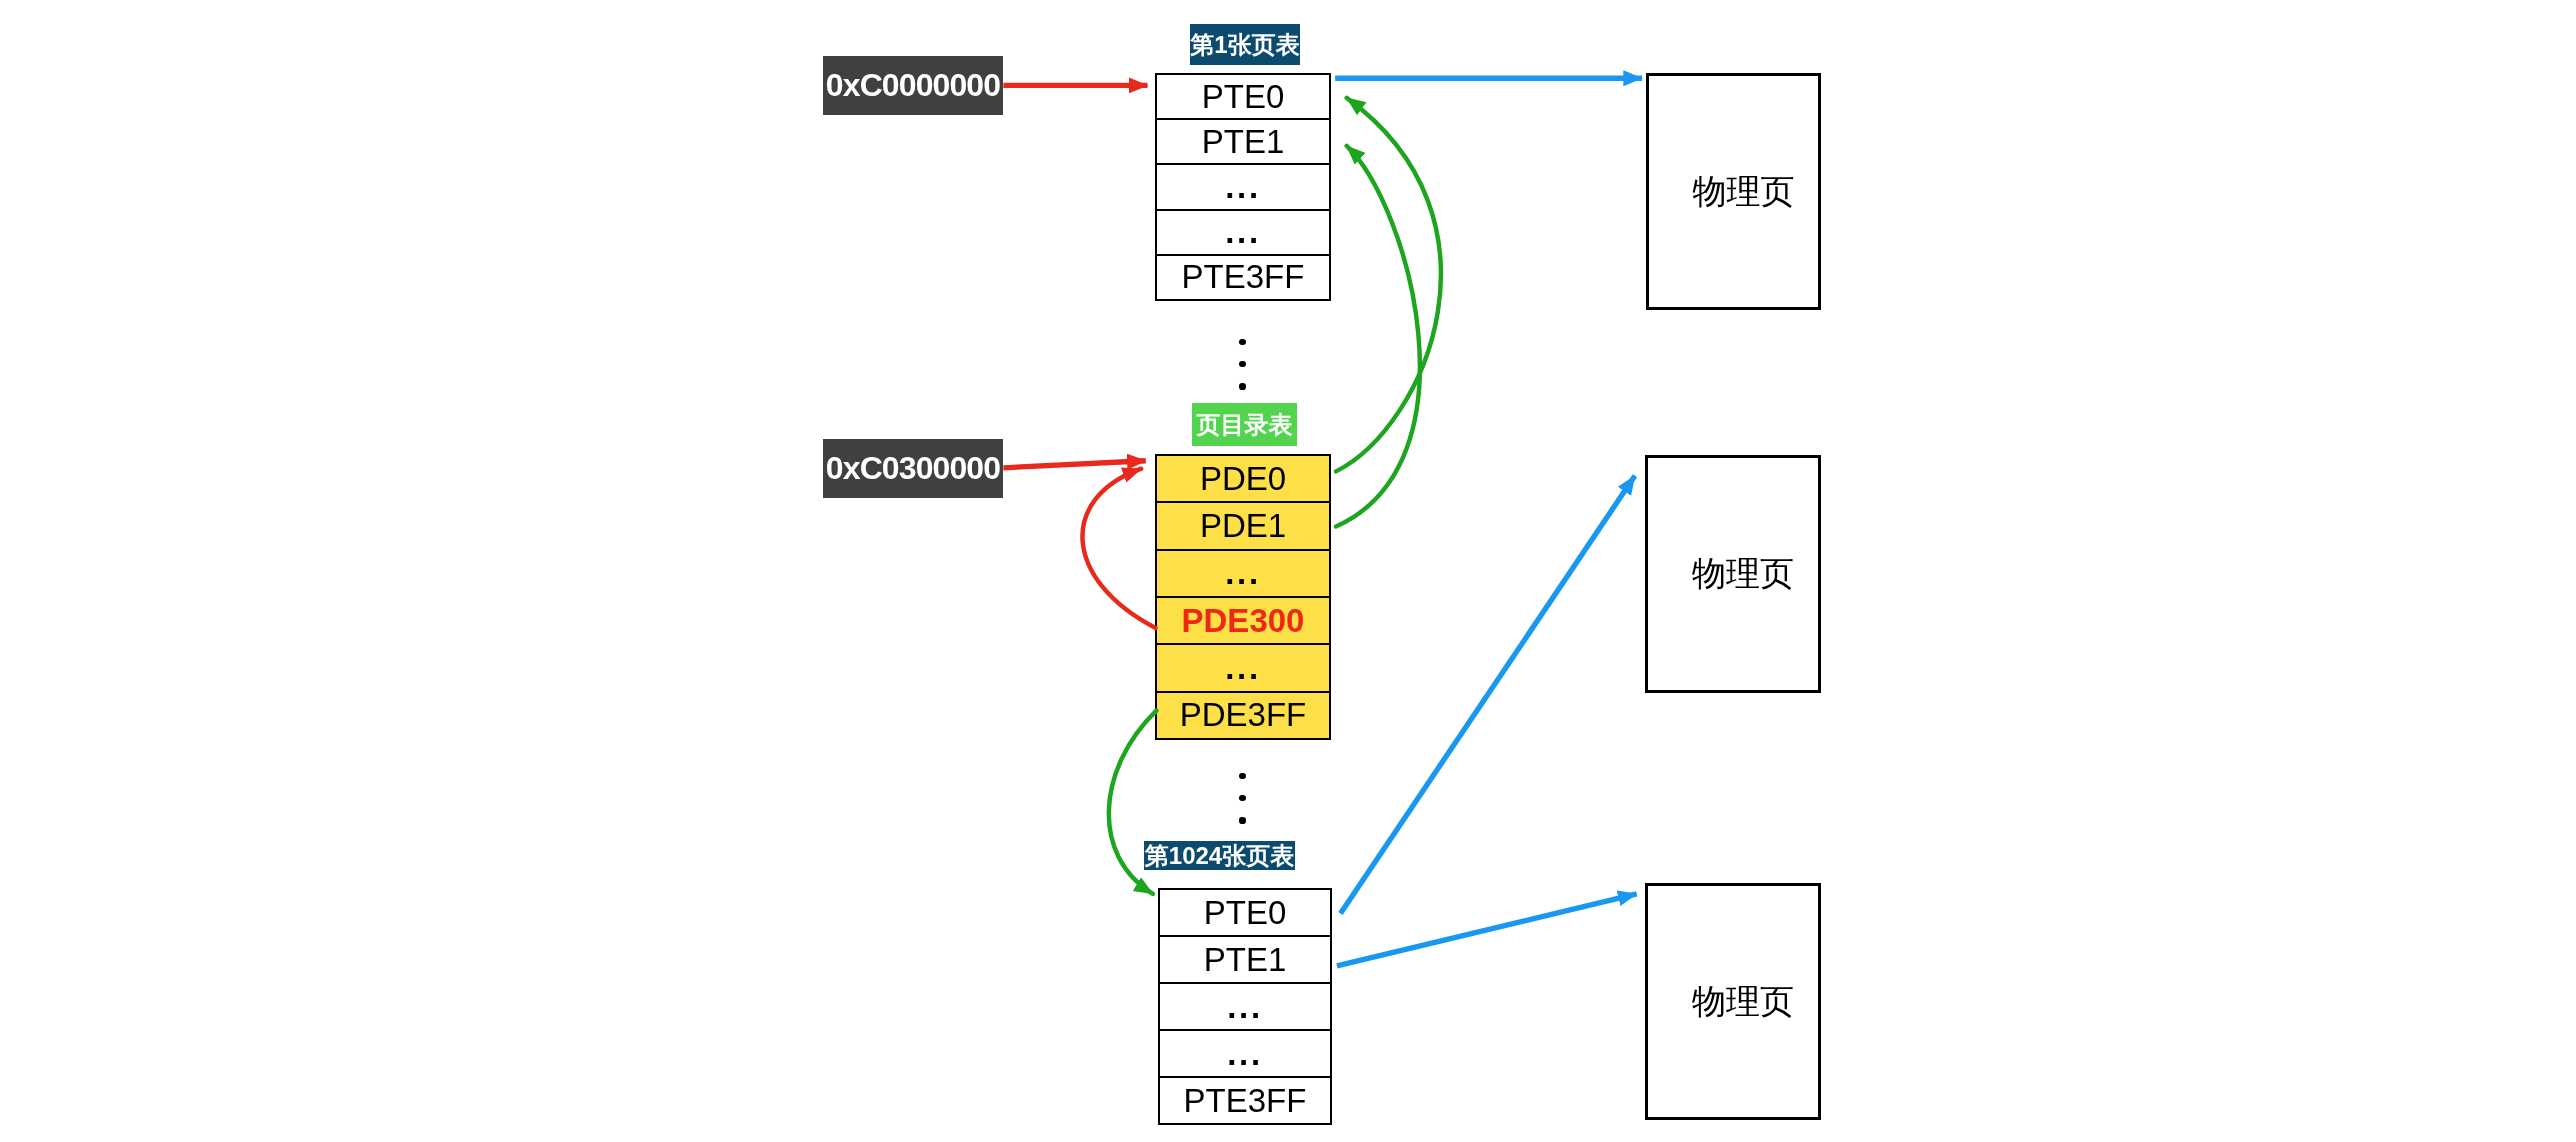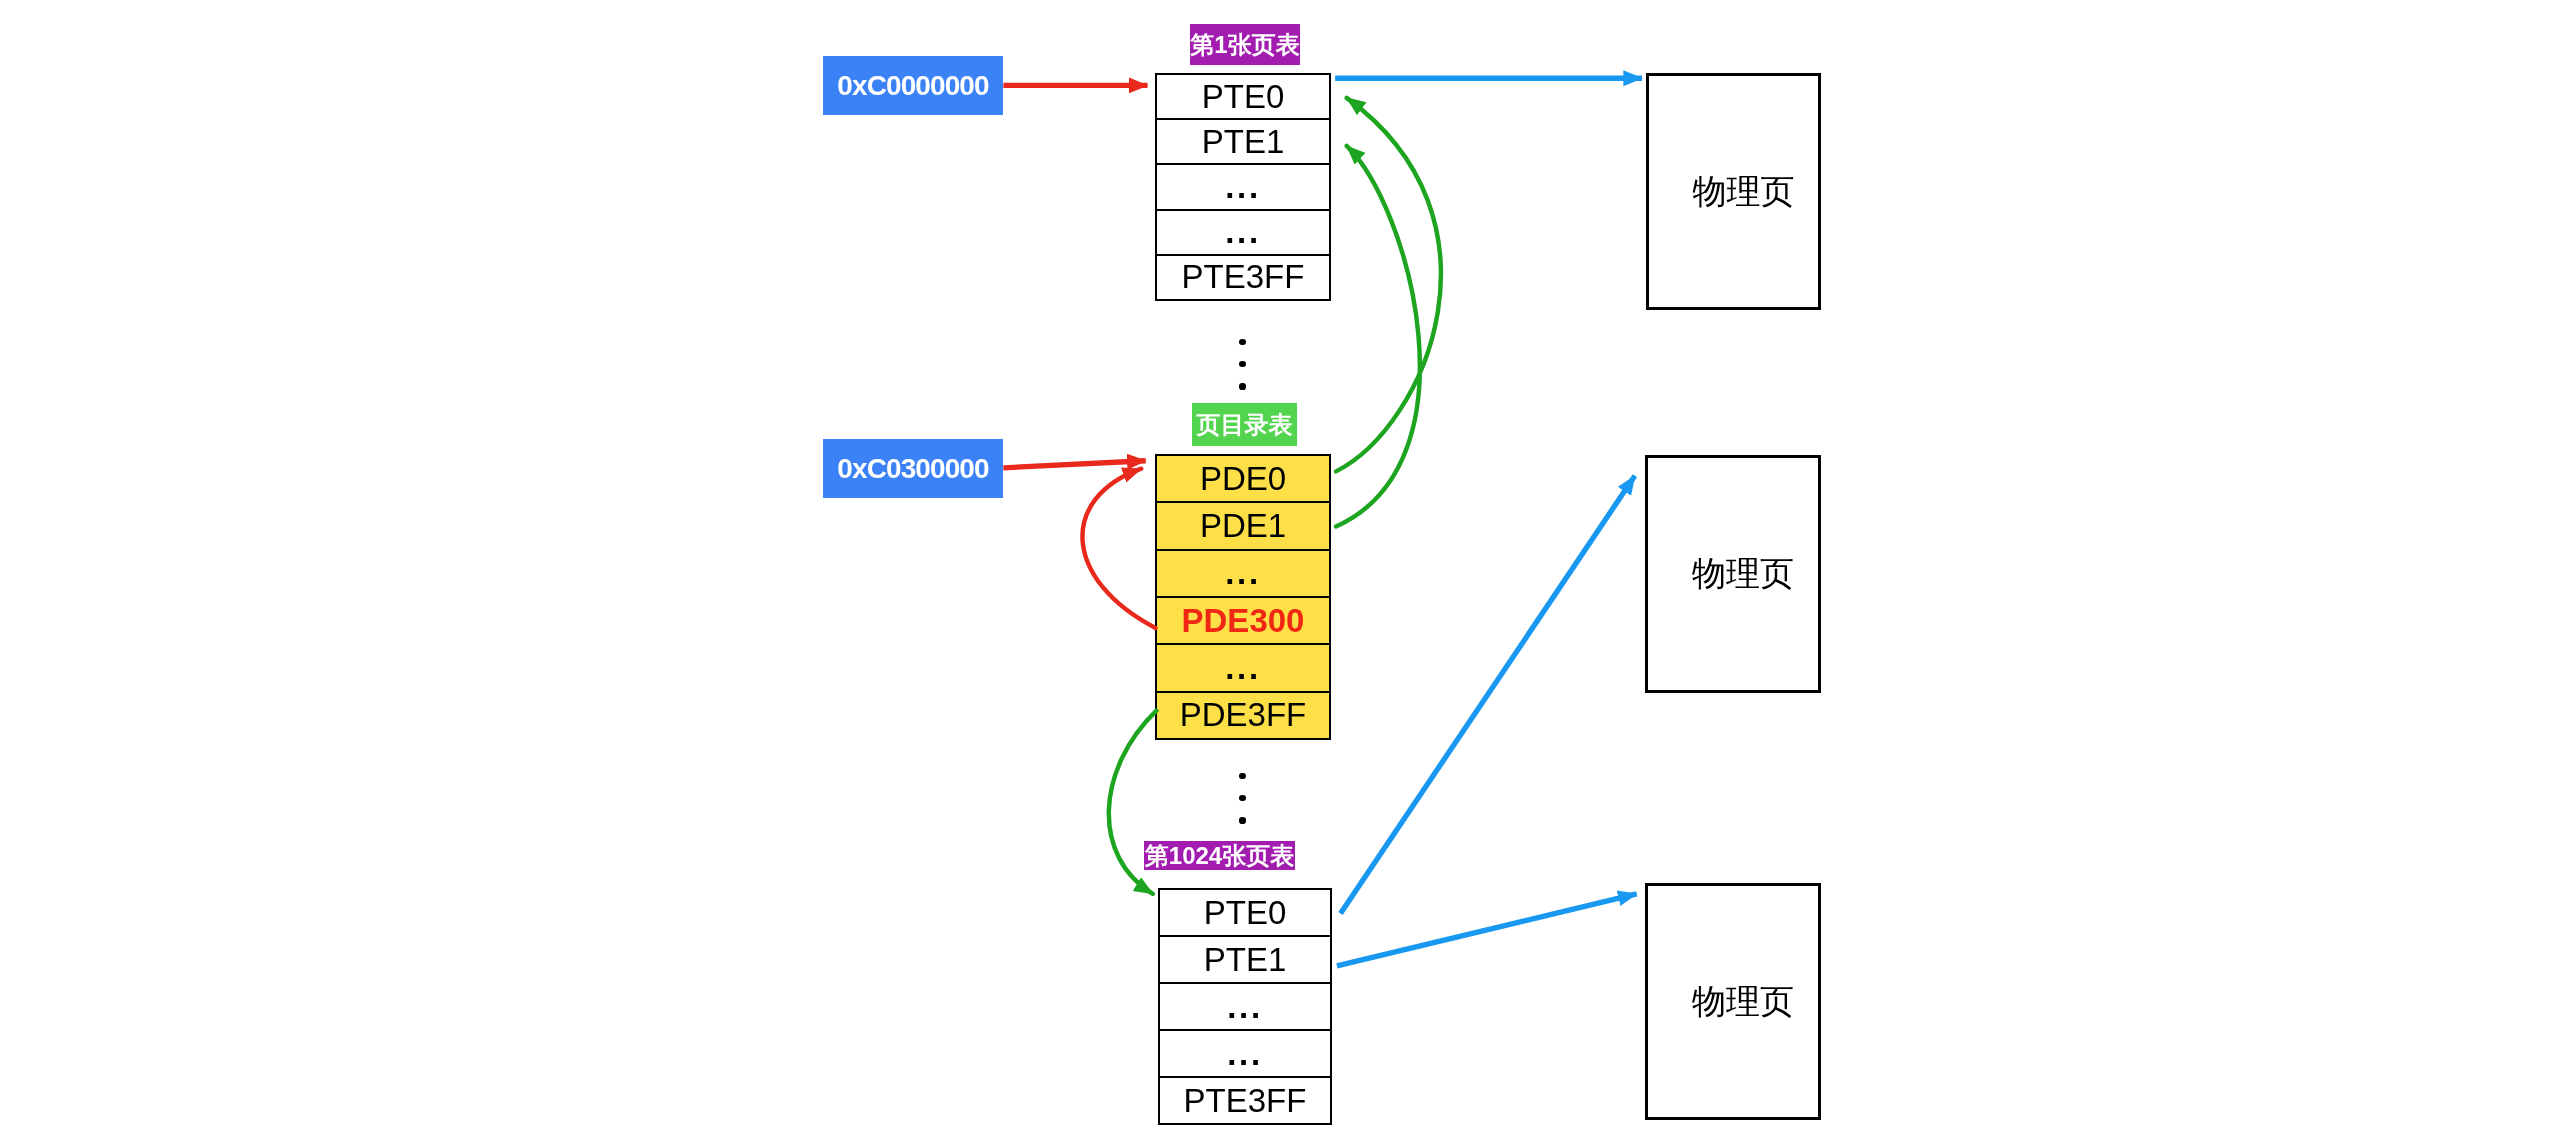--- a/index.html
+++ b/index.html
@@ -1,27 +1,27 @@
 <!DOCTYPE html>
 <html style="font-size:14.2px"><head>
 <meta charset="utf-8">
 <style>
   html,body{margin:0;padding:0;background:#ffffff;}
   body{font-family:"Liberation Sans", sans-serif;}
   .stage{position:relative;width:2576px;height:1142px;background:#fff;overflow:hidden;}
 
   
-  .addr{position:absolute;width:180px;height:59px;background:#3b82f6;color:#fff;
-        font-weight:bold;font-size:28px;letter-spacing:-0.9px;
+  .addr{position:absolute;width:180px;height:59px;background:#404040;color:#fff;
+        font-weight:bold;font-size:32px;letter-spacing:-0.9px;
         display:flex;align-items:center;justify-content:center;}
 
   
   .pill{position:absolute;color:#fff;font-weight:bold;font-size:24px;
         display:flex;align-items:center;justify-content:center;white-space:nowrap;}
-  .pill.blue{background:#a21caf;}
+  .pill.blue{background:#0c4a6e;}
   .pill.green{background:#53D44F;}
 
   
   .tbl{position:absolute;border:2.7px solid #000;background:#fff;
        display:flex;flex-direction:column;box-sizing:border-box;}
   .tbl .row{flex:1;border-bottom:2.7px solid #000;display:flex;align-items:center;
             justify-content:center;font-size:33px;color:#000;background:#fff;}
   .tbl .row:last-child{border-bottom:none;}
   .tbl.orange .row{background:#fde047;}
   .row.dots-row{font-weight:bold;letter-spacing:2.7px;}

